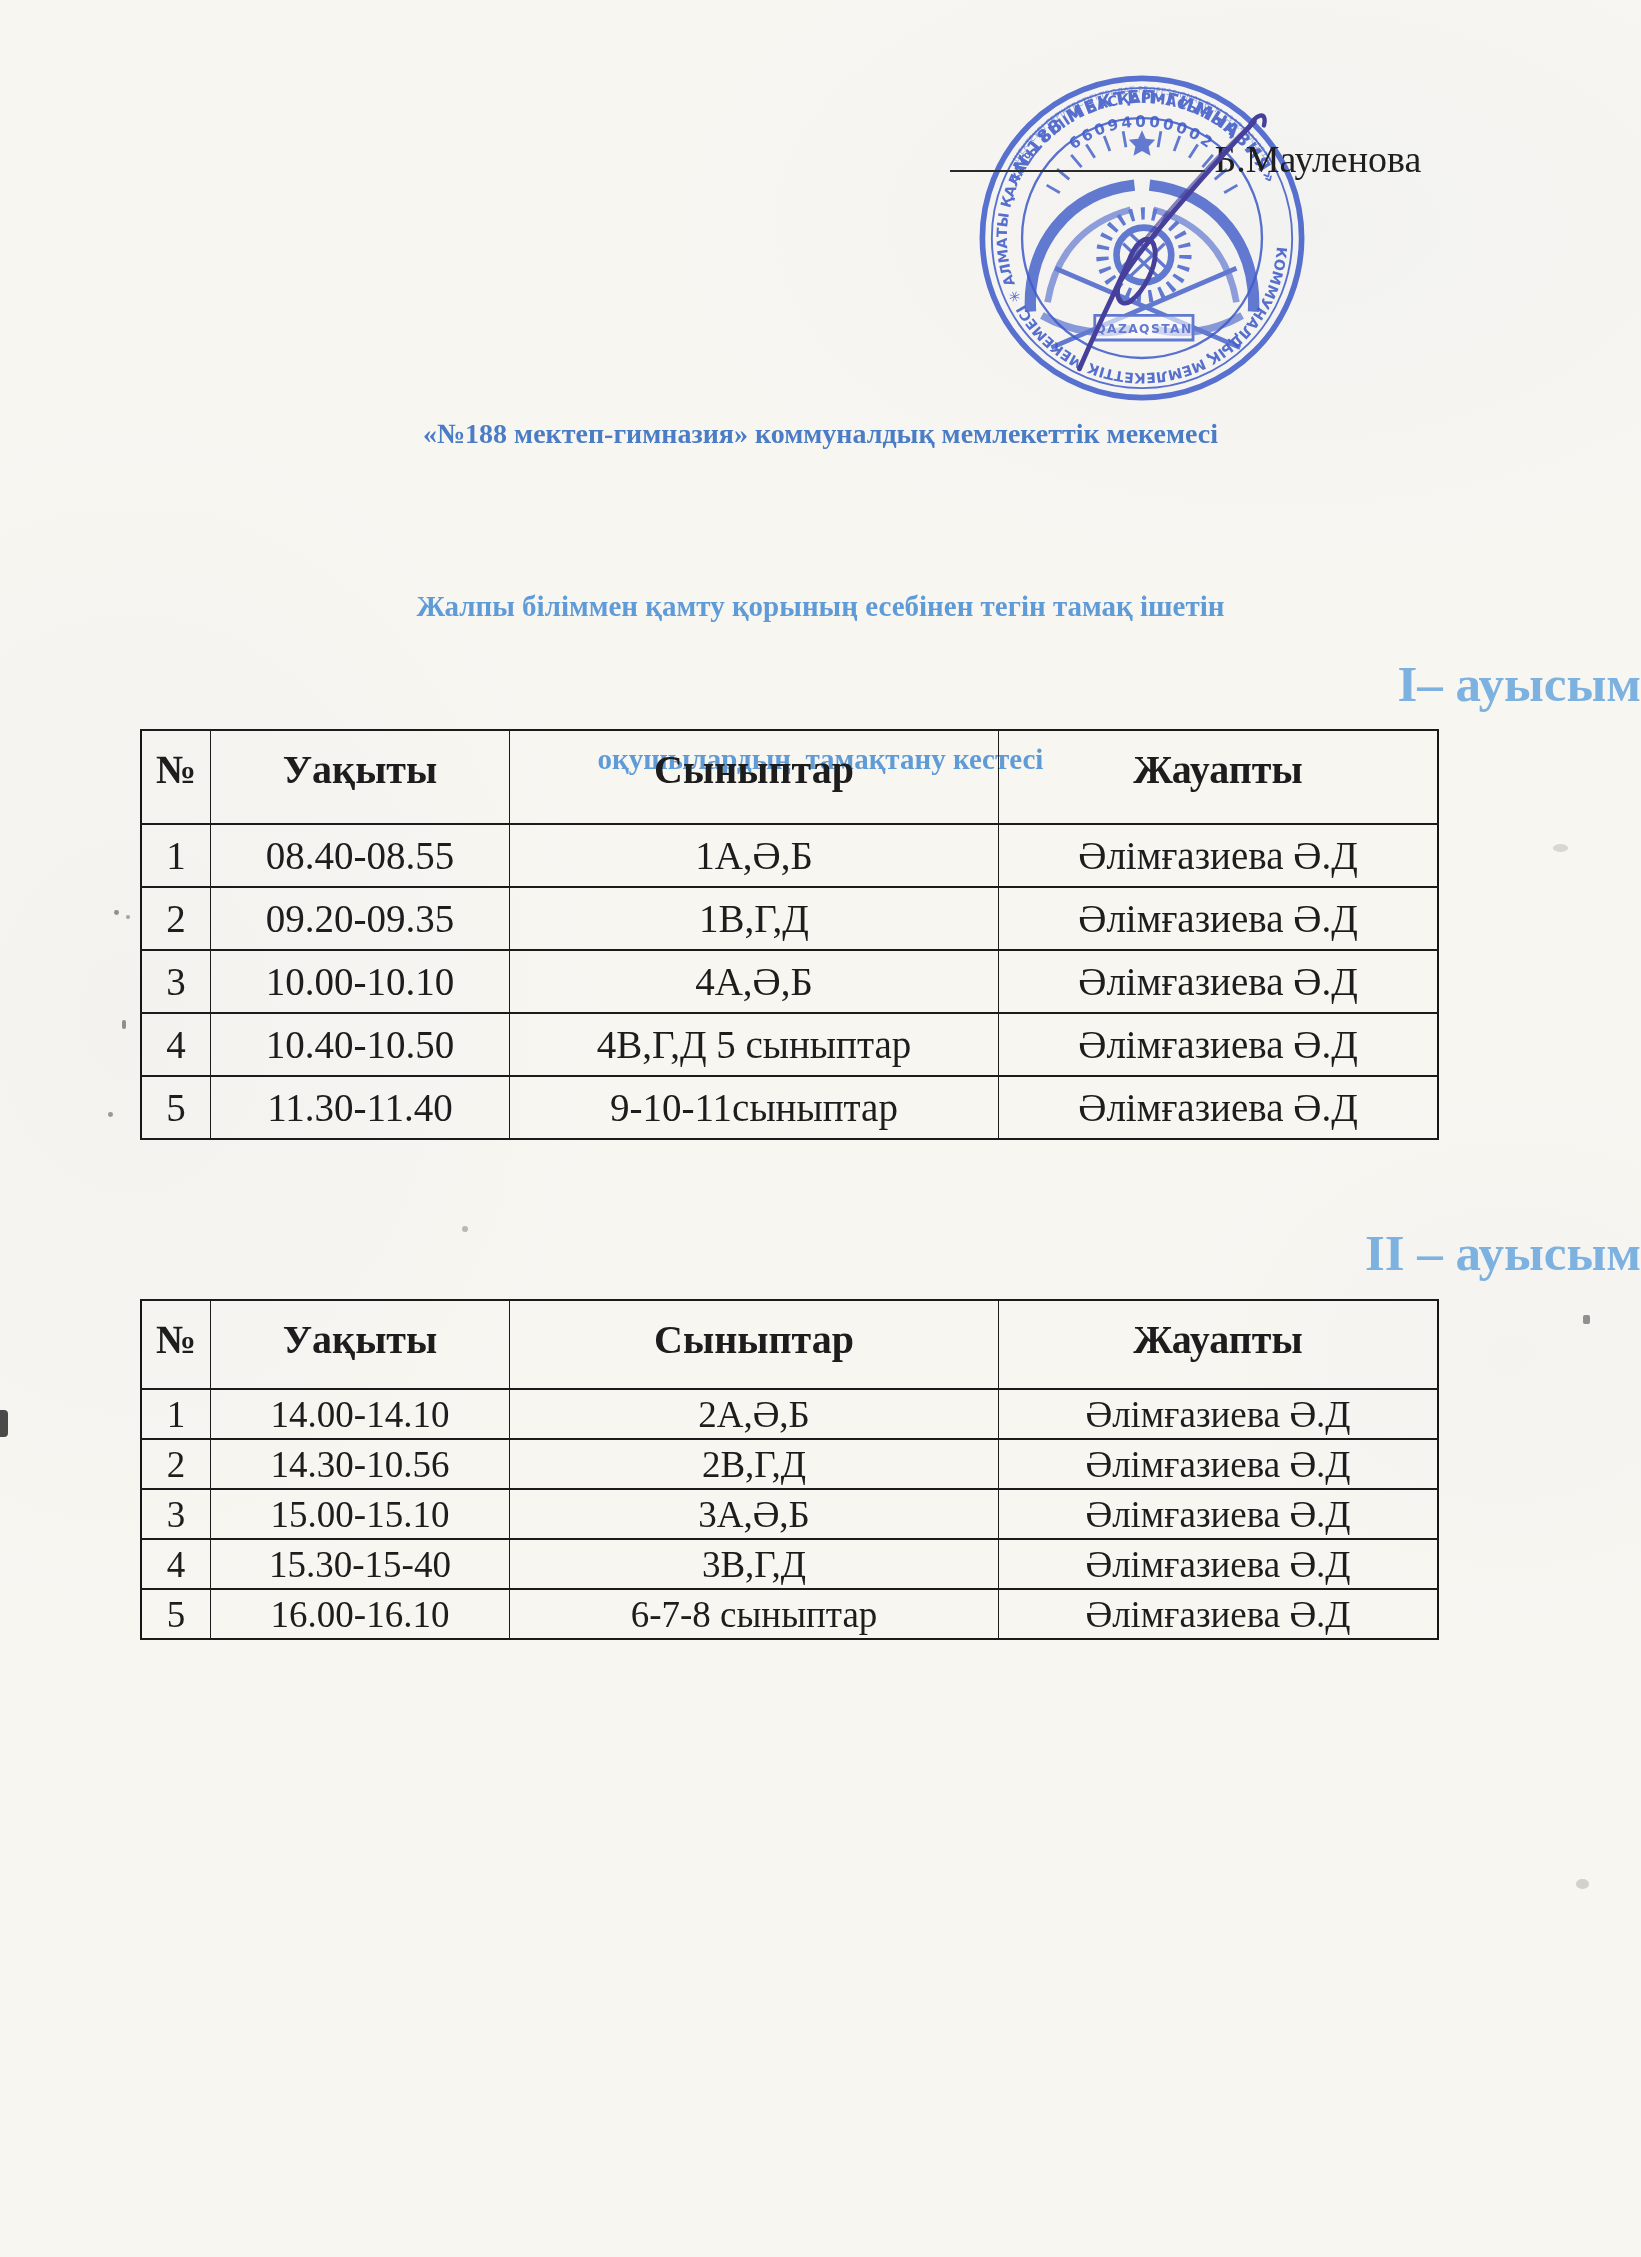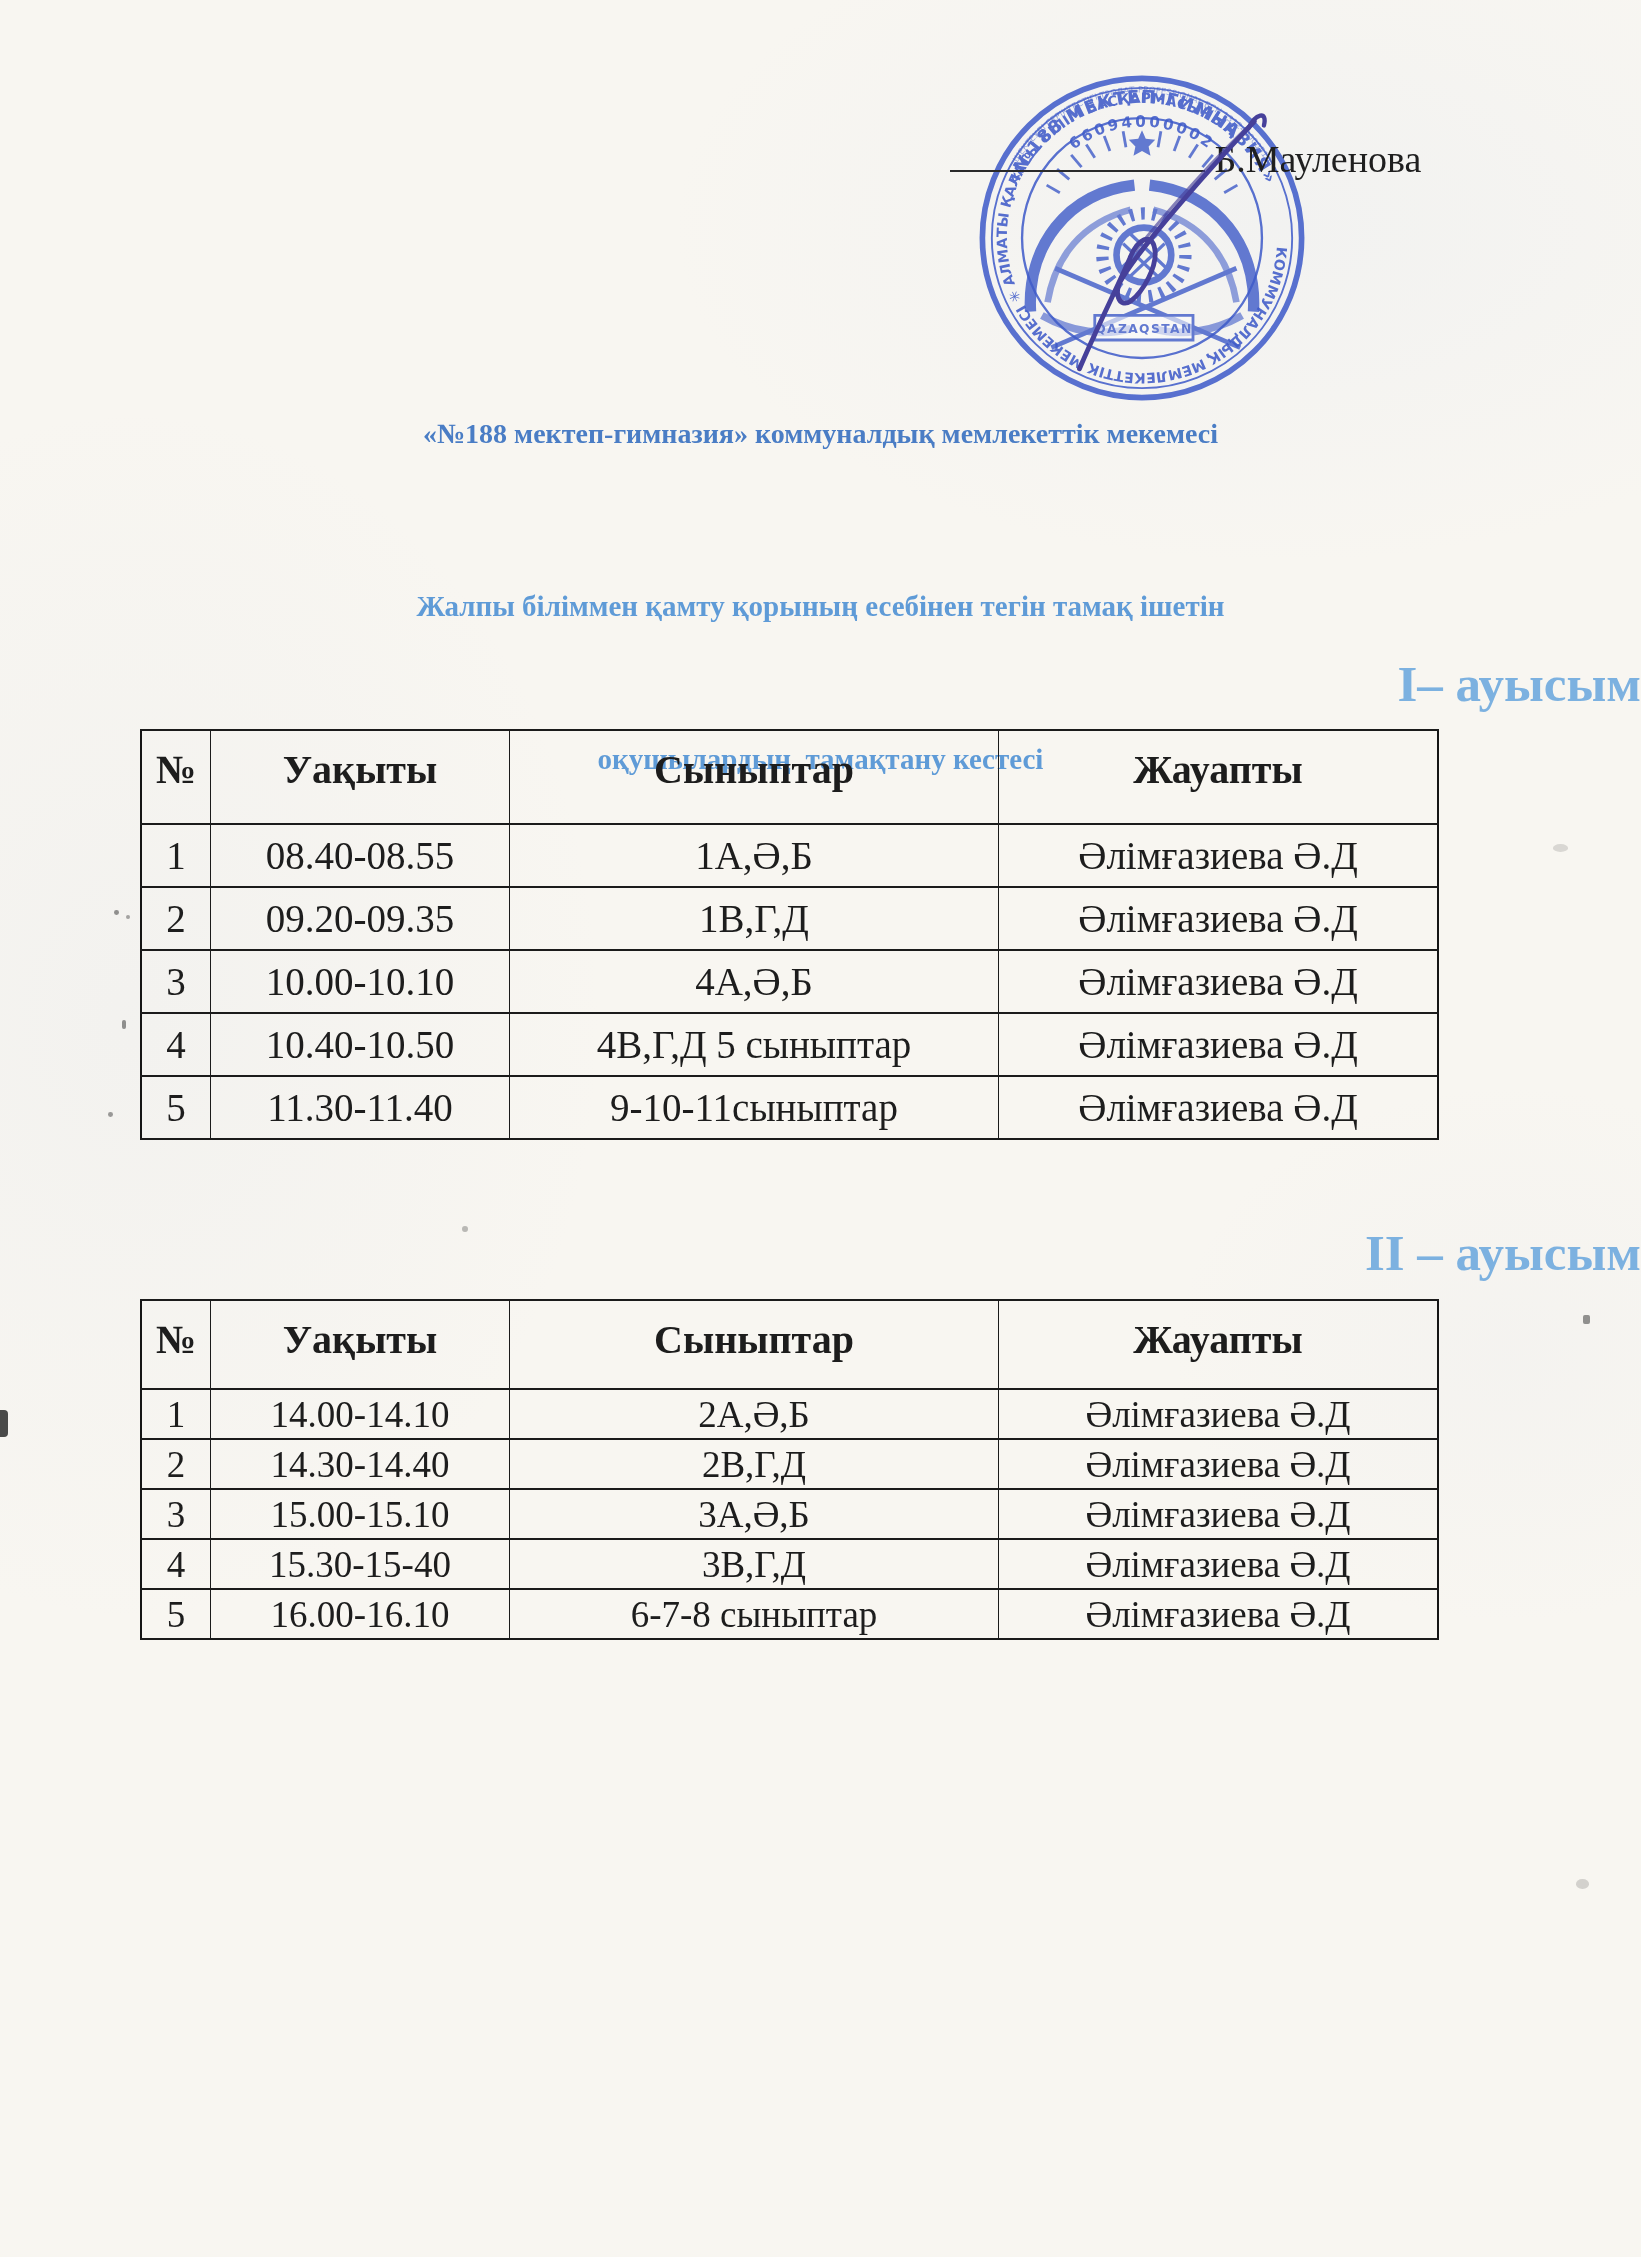--- a/index.html
+++ b/index.html
@@ -197,21 +197,21 @@
       </thead>
       <tbody>
         <tr>
           <td>1</td>
           <td>14.00-14.10</td>
           <td>2А,Ә,Б</td>
           <td>Әлімғазиева Ә.Д</td>
         </tr>
         <tr>
           <td>2</td>
-          <td>14.30-14.40</td>
+          <td>14.30-10.56</td>
           <td>2В,Г,Д</td>
           <td>Әлімғазиева Ә.Д</td>
         </tr>
         <tr>
           <td>3</td>
           <td>15.00-15.10</td>
           <td>3А,Ә,Б</td>
           <td>Әлімғазиева Ә.Д</td>
         </tr>
         <tr>

